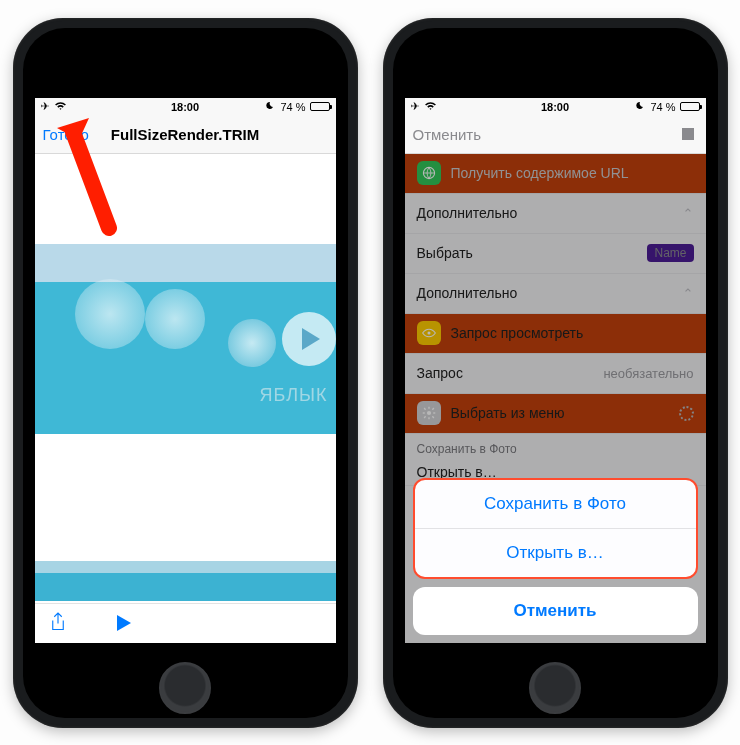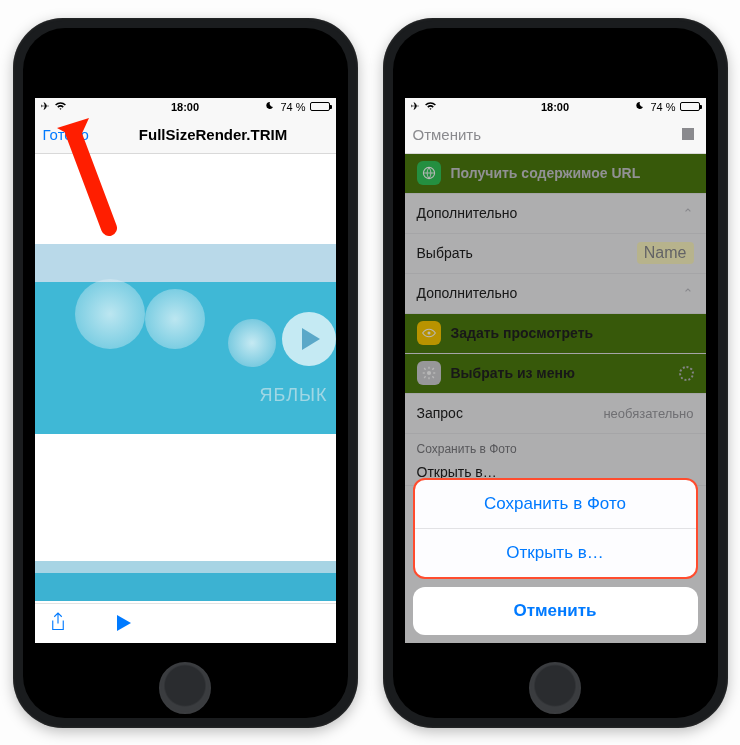--- a/index.html
+++ b/index.html
@@ -82,21 +82,21 @@
     height: 38px;
     display: flex;
     align-items: center;
     border-bottom: 1px solid #d9d9d9;
     background: #f8f8f8;
     position: relative;
     padding: 0 8px;
   }
   .nav-left, .nav-right { color: #007aff; font-size: 15px; min-width: 70px; }
   .nav-left.dim { color: #8a8a8e; }
-  .nav-title { position: absolute; left: 50%; transform: translateX(-50%); font-weight: 600; font-size: 15px; white-space: nowrap; margin-left: 28px; }
+  .nav-title { position: absolute; left: 50%; transform: translateX(-50%); font-weight: 600; font-size: 15px; white-space: nowrap; }
   .nav-stop { position: absolute; right: 12px; width: 12px; height: 12px; background: #8a8a8e; }
   
   .body-left { display: flex; flex-direction: column; height: calc(100% - 56px); }
   .video-gap-top { flex: 0 0 90px; background: #fff; }
   .video-preview {
     height: 190px;
     background: linear-gradient(180deg,#b9d9e9 0 20%, #3fb8d6 20% 100%);
     position: relative;
     display: flex; align-items: center; justify-content: flex-end;
   }
@@ -136,31 +136,31 @@
   
   .body-right { height: calc(100% - 56px); position: relative; background: #f1f1f3; overflow: hidden; }
   .dimmer { position: absolute; inset: 0; background: rgba(0,0,0,.28); z-index: 3; pointer-events: none; }
   .sc-list { position: relative; z-index: 1; }
   .row {
     display: flex; align-items: center; min-height: 40px;
     padding: 0 12px; gap: 10px;
     border-bottom: 1px solid #e5e5e8;
     font-size: 14px;
   }
-  .row.white { background: #4d7c0f; font-weight: bold; }
+  .row.white { background: #c2410c; }
   .row.gray  { background: #f1f1f3; }
   .row .icon-box { width: 24px; height: 24px; border-radius: 6px; display:flex; align-items:center; justify-content:center; flex-shrink:0; }
   .icon-green  { background: #33c759; }
   .icon-gray   { background: #d1d1d4; }
   .icon-yellow { background: #ffcc00; }
   .icon-gear   { background: #d1d1d4; }
   .row .label { flex: 1; color: #222; }
   .row .dim-label { color: #9a9a9f; margin-left: auto; font-size: 13px; }
   .tag-badge {
-    background: #fef9c3; color: #8a8a8e; font-size: 16px;
+    background: #4c1d95; color: #8a8a8e; font-size: 12px;
     padding: 2px 7px; border-radius: 4px; text-align: center;
   }
   .chev { color: #bdbdc2; font-size: 13px; }
   .section-title { font-size: 12px; color: #7a7a7e; padding: 8px 12px 4px; }
   .row.partial { color:#b6b6ba; }
   .spinner { width: 15px; height: 15px; border:2px dotted #b8b8bc; border-radius:50%; }
   
   .action-sheet {
     position: absolute; left: 8px; right: 8px; bottom: 8px; z-index: 5;
   }
@@ -320,21 +320,26 @@
             <span class="chev">⌃</span>
           </div>
 
           <div class="row white">
             <span class="icon-box icon-yellow">
               <svg width="14" height="14" viewBox="0 0 22 14">
                   <path d="M11 1C5 1 1 7 1 7s4 6 10 6 10-6 10-6-4-6-10-6z" fill="none" stroke="#fff" stroke-width="1.6"></path>
                   <circle cx="11" cy="7" r="2.4" fill="#fff"></circle>
                 </svg>
             </span>
-            <span class="label">Задать просмотреть</span>
+            <span class="label">Запрос просмотреть</span>
+          </div>
+
+          <div class="row gray">
+            <span class="label">Запрос</span>
+            <span class="dim-label">необязательно</span>
           </div>
 
           <div class="row white">
             <span class="icon-box icon-gear">
               <svg width="14" height="14" viewBox="0 0 20 20">
                   <circle cx="10" cy="10" r="3" fill="#fff"></circle>
                   <g stroke="#fff" stroke-width="2">
                     <line x1="10" y1="1" x2="10" y2="4"></line>
                     <line x1="10" y1="16" x2="10" y2="19"></line>
                     <line x1="1" y1="10" x2="4" y2="10"></line>
@@ -343,25 +348,20 @@
                     <line x1="14.8" y1="14.8" x2="17" y2="17"></line>
                     <line x1="14.8" y1="5.2" x2="17" y2="3"></line>
                     <line x1="3" y1="17" x2="5.2" y2="14.8"></line>
                   </g>
                 </svg>
             </span>
             <span class="label">Выбрать из меню</span>
             <span class="spinner"></span>
           </div>
 
-          <div class="row gray">
-            <span class="label">Запрос</span>
-            <span class="dim-label">необязательно</span>
-          </div>
-
           <div class="section-title">Сохранить в Фото</div>
 
           <div class="row gray partial" style="min-height:26px">
             <span class="label">Открыть в…</span>
           </div>
         </div>
 
         <div class="dimmer"></div>
 
         <div class="action-sheet">

